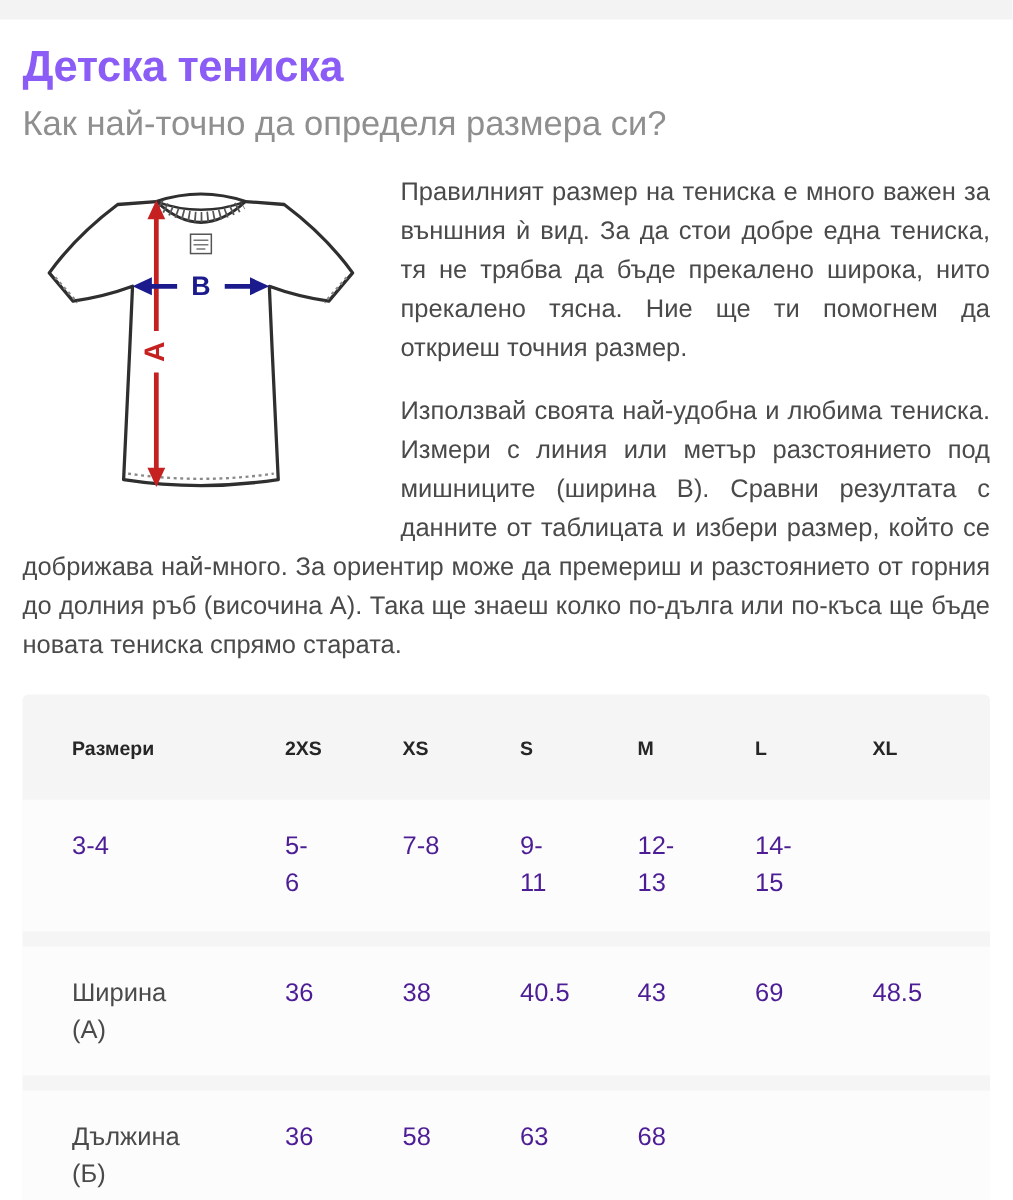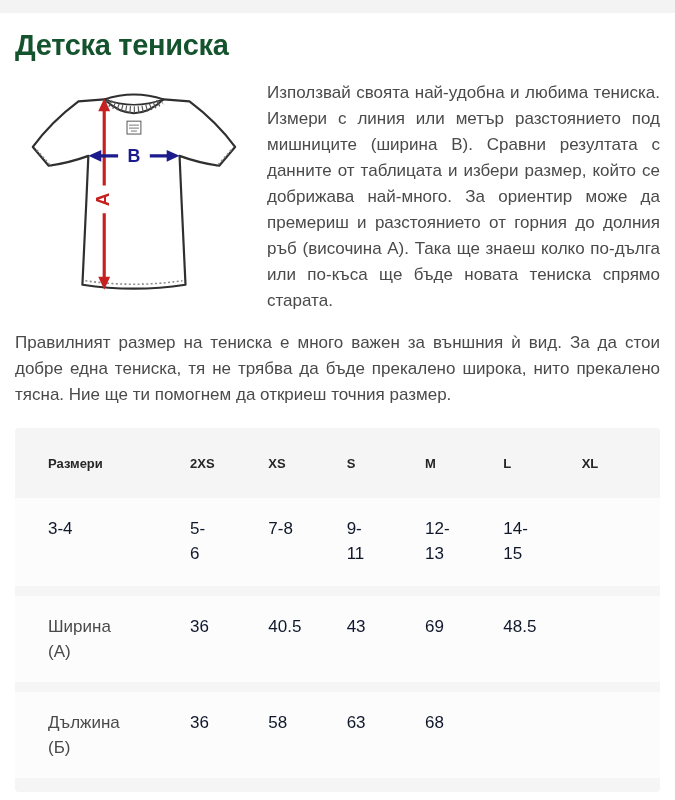--- a/index.html
+++ b/index.html
@@ -1,55 +1,56 @@
 <!DOCTYPE html>
 <html lang="bg"><head>
 <meta charset="utf-8">
 <style>
   * { margin:0; padding:0; box-sizing:border-box; }
   html,body { width:675px; height:800px; background:#ffffff; overflow:hidden;
               font-family:"Liberation Sans", sans-serif; }
   .top-strip { height:13px; background:#f3f3f3; }
   .page { padding:0 15px; }
   .title { margin-top:15px; font-size:29px; line-height:34px; font-weight:600;
-           color:#14532d; letter-spacing:-0.3px; }
+           color:#8b5cf6; letter-spacing:-0.3px; }
   .subtitle { margin-top:5px; font-size:23px; line-height:30px; font-weight:400;
               color:#8f8f8f; }
   .content { margin-top:18px; font-size:17px; line-height:26px; color:#4a4a4a;
              text-align:justify; }
   .content::after { content:""; display:block; clear:both; }
   .diagram { float:left; width:228px; height:232px; margin:0 24px 6px 0;
              background:#ffffff; }
   .para { margin-bottom:16px; }
   .para:last-child { margin-bottom:0; }
 
   .size-table { margin:20px 0 0 0; background:#f5f5f5; border-radius:4px;
                 padding-bottom:14px; }
   .t-row { display:grid; grid-template-columns:142px repeat(6, 1fr);
            padding-left:33px; }
   .t-header { height:70px; align-items:center; }
   .t-header .cell { font-weight:700; color:#262626; font-size:13px; }
   .t-card { background:#fcfcfc; padding-top:18px; padding-bottom:18px;
             margin-bottom:10px; }
   .t-card:last-child { margin-bottom:0; }
-  .cell { font-size:17px; line-height:25px; color:#0f172a;
+  .cell { font-size:17px; line-height:25px; color:#4c1d95;
           white-space:pre-line; text-align:left; }
   .t-card .cell.row-label { color:#4a4a4a; }
   .card-years { min-height:88px; }
   .card-width { min-height:77px; }
   .card-length { min-height:72px; }
 </style>
 </head>
 <body>
 
 <div class="top-strip"></div>
 
 <div class="page">
 
   <h1 class="title">Детска тениска</h1>
+  <h2 class="subtitle">Как най-точно да определя размера си?</h2>
 
   <div class="content">
 
     <svg class="diagram" viewBox="0 0 230 233">
 
       <path d="M 90,19 L 64,21 Q 36,42 18,67 L 34,86 Q 55,83 74,76
                C 72,120 70,170 68,206 Q 120,214 172,206
                C 170,170 168,120 166,76 Q 185,83 206,86 L 222,67
                Q 204,42 176,21 L 150,19" fill="#ffffff" stroke="#2f2f2f" stroke-width="2.2" stroke-linejoin="round" stroke-linecap="round"></path>
 
@@ -73,22 +74,22 @@
       </g>
 
       <g>
         <path d="M 84,76 L 104,76 M 136,76 L 156,76" fill="none" stroke-width="3.2" stroke="#1b1b8e"></path>
         <polygon points="74,76 87,70 87,82" fill="#1b1b8e"></polygon>
         <polygon points="166,76 153,70 153,82" fill="#1b1b8e"></polygon>
         <text x="120" y="77" text-anchor="middle" dominant-baseline="middle" font-size="18" font-weight="bold" fill="#1b1b8e">B</text>
       </g>
     </svg>
 
+    <p class="para">Правилният размер на тениска е много важен за външния ѝ вид. За да стои добре една тениска, тя не трябва да бъде прекалено широка, нито прекалено тясна. Ние ще ти помогнем да откриеш точния размер.</p>
     <p class="para">Използвай своята най-удобна и любима тениска. Измери с линия или метър разстоянието под мишниците (ширина B). Сравни резултата с данните от таблицата и избери размер, който се добрижава най-много. За ориентир може да премериш и разстоянието от горния до долния ръб (височина А). Така ще знаеш колко по-дълга или по-къса ще бъде новата тениска спрямо старата.</p>
-    <p class="para">Правилният размер на тениска е много важен за външния ѝ вид. За да стои добре една тениска, тя не трябва да бъде прекалено широка, нито прекалено тясна. Ние ще ти помогнем да откриеш точния размер.</p>
   </div>
 
   <div class="size-table">
 
     <div class="t-row t-header">
       <div class="cell">Размери</div>
       <div class="cell">2XS</div>
       <div class="cell">XS</div>
       <div class="cell">S</div>
       <div class="cell">M</div>
@@ -106,20 +107,21 @@
       <div class="cell">12-
 13</div>
       <div class="cell">14-
 15</div>
     </div>
 
     <div class="t-row t-card card-width">
       <div class="cell row-label">Ширина
 (А)</div>
       <div class="cell">36</div>
+      <div class="cell">38</div>
       <div class="cell">40.5</div>
       <div class="cell">43</div>
       <div class="cell">69</div>
       <div class="cell">48.5</div>
     </div>
 
     <div class="t-row t-card card-length">
       <div class="cell row-label">Дължина
 (Б)</div>
       <div class="cell">36</div>

